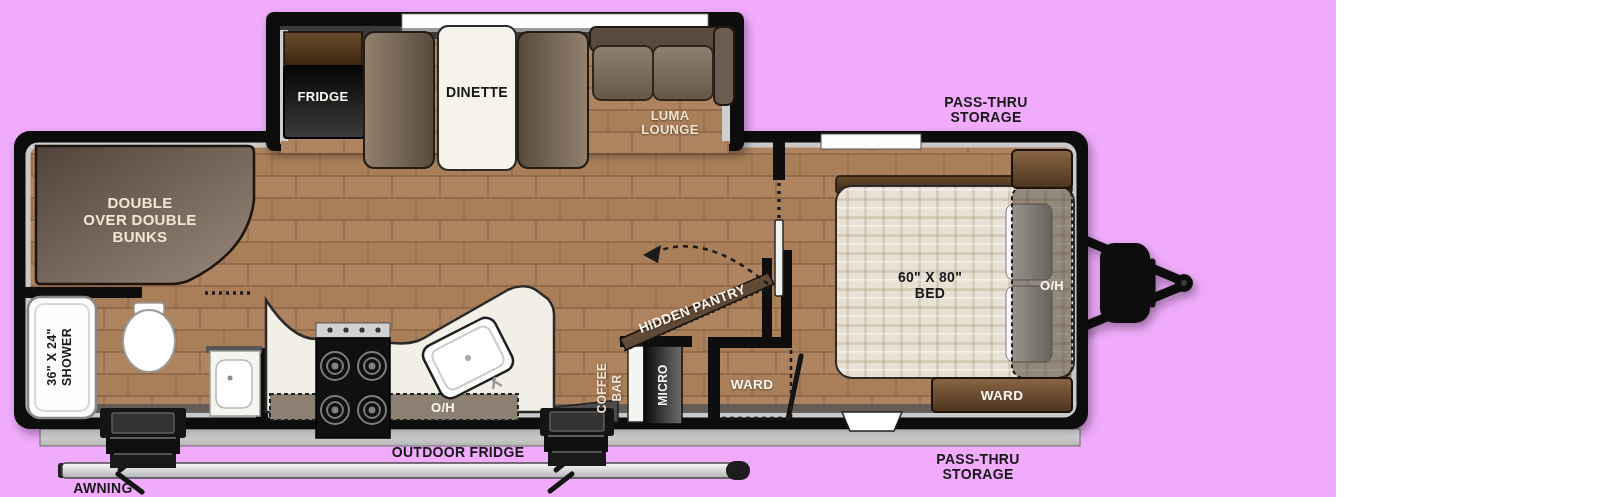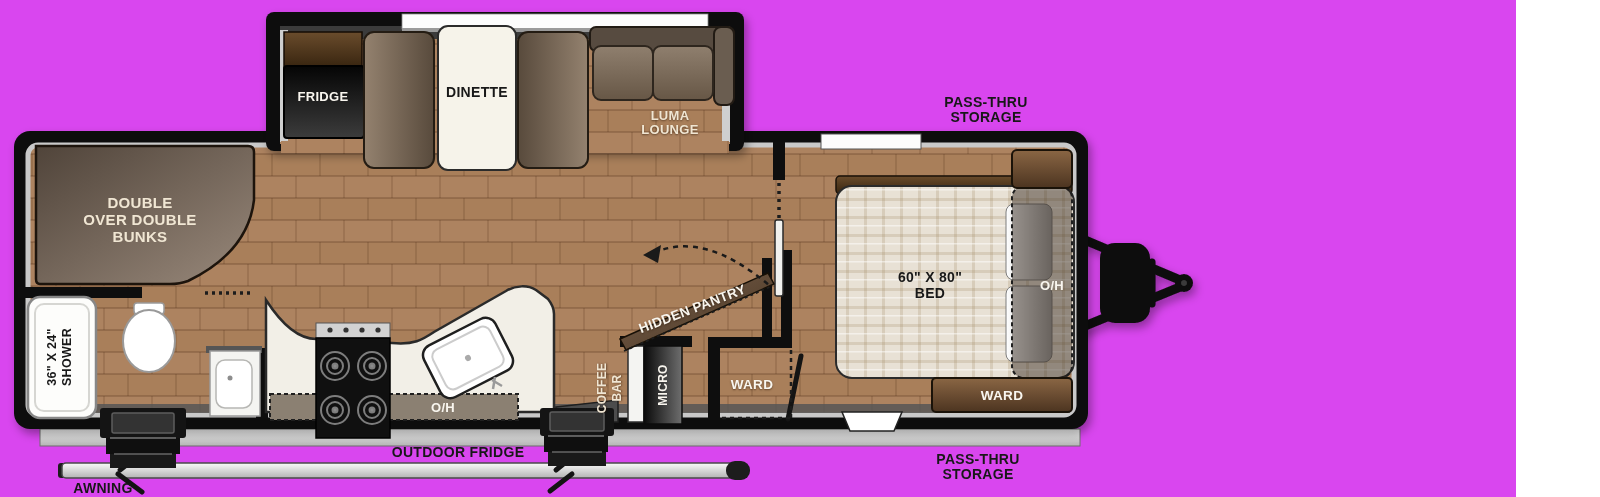--- a/index.html
+++ b/index.html
@@ -1,16 +1,16 @@
 <!DOCTYPE html>
 <html><head>
 <meta charset="utf-8">
 <style>
   html,body{margin:0;padding:0;background:#ffffff;}
-  .stage{width:1516px;height:497px;position:relative;background:#d946ef;overflow:hidden;}
+  .stage{width:1336px;height:497px;position:relative;background:#f0abfc;overflow:hidden;}
   svg{display:block;}
   text{font-family:"Liberation Sans", sans-serif;font-weight:bold;}
   .lbl-dark{fill:#181818;letter-spacing:.3px;}
   .lbl-cream{fill:#f0e6d3;letter-spacing:.3px;}
   .lbl-white{fill:#f9f6ef;letter-spacing:.3px;}
   .shadowed{text-shadow:0 1px 2px rgba(40,20,5,.55);}
 </style>
 </head>
 <body>
 

